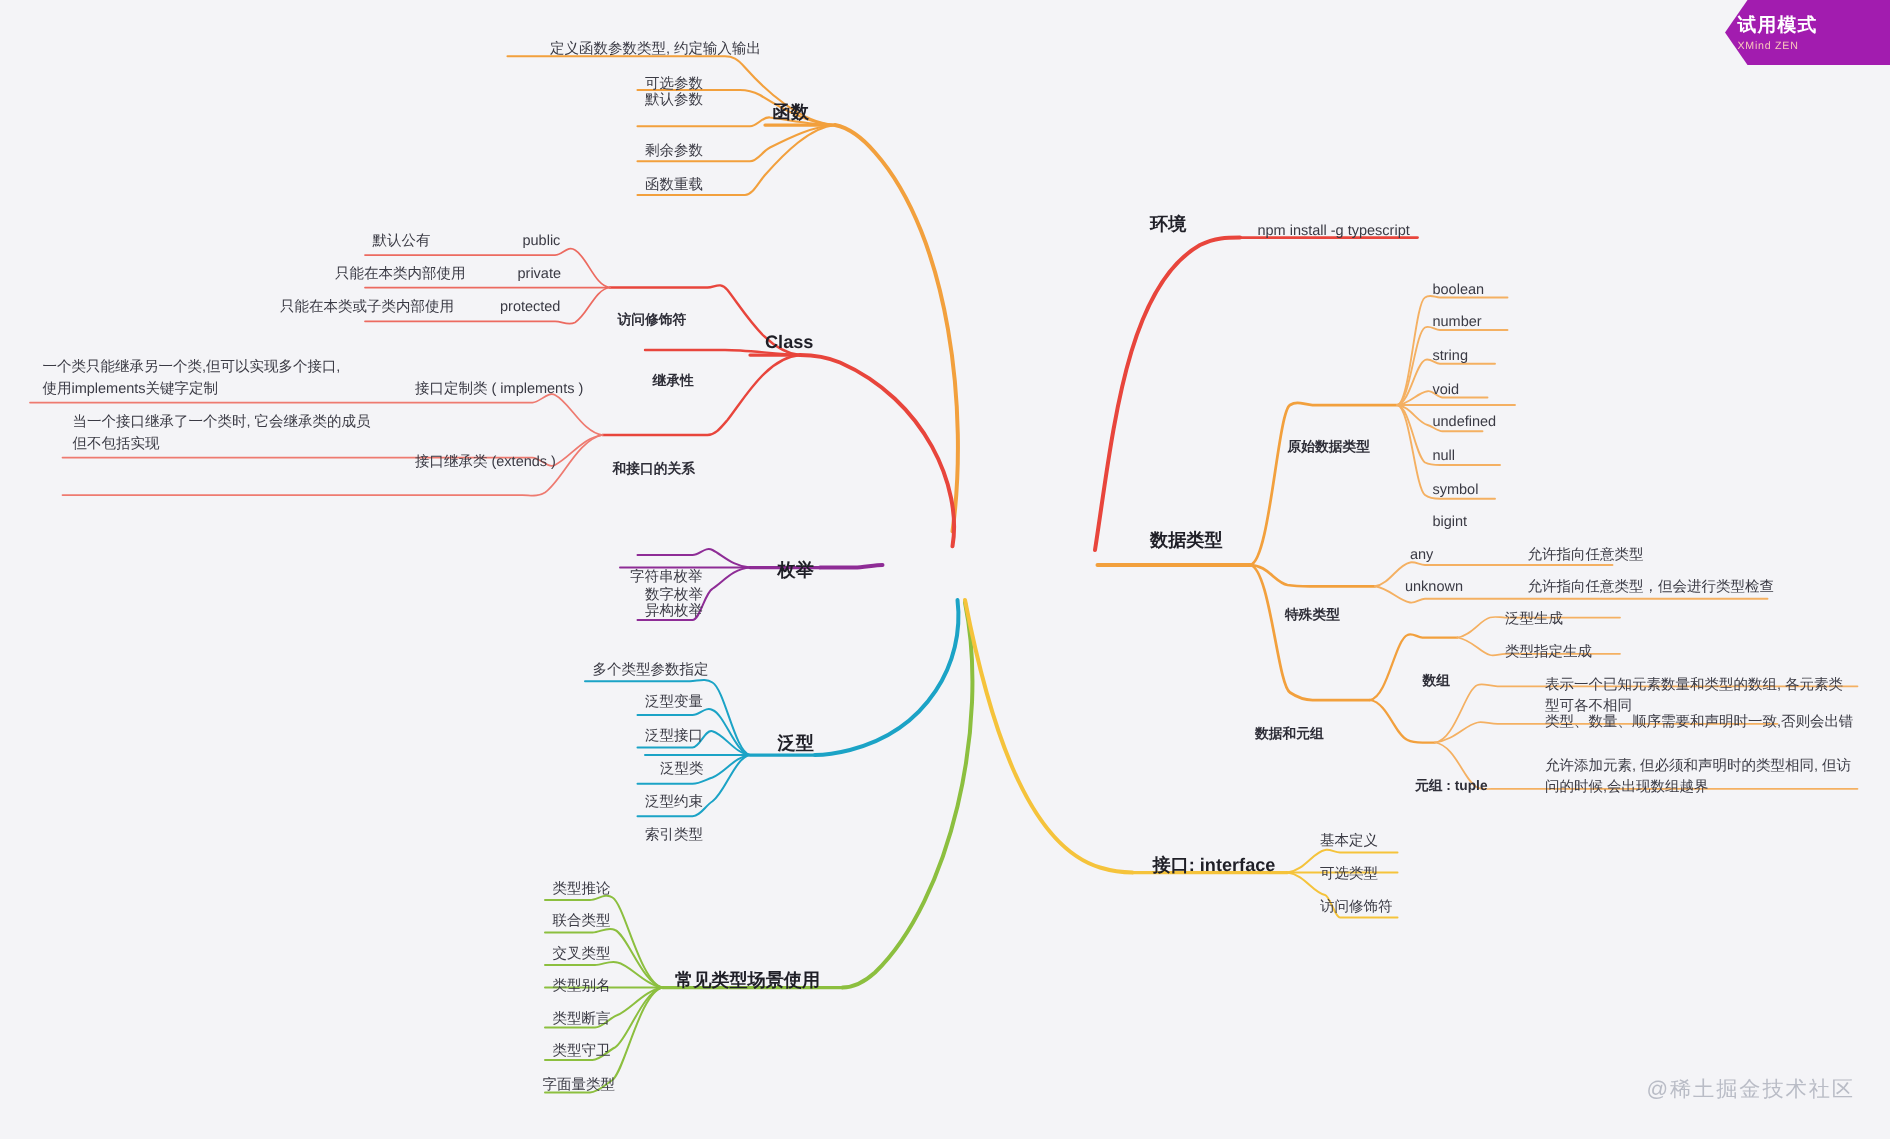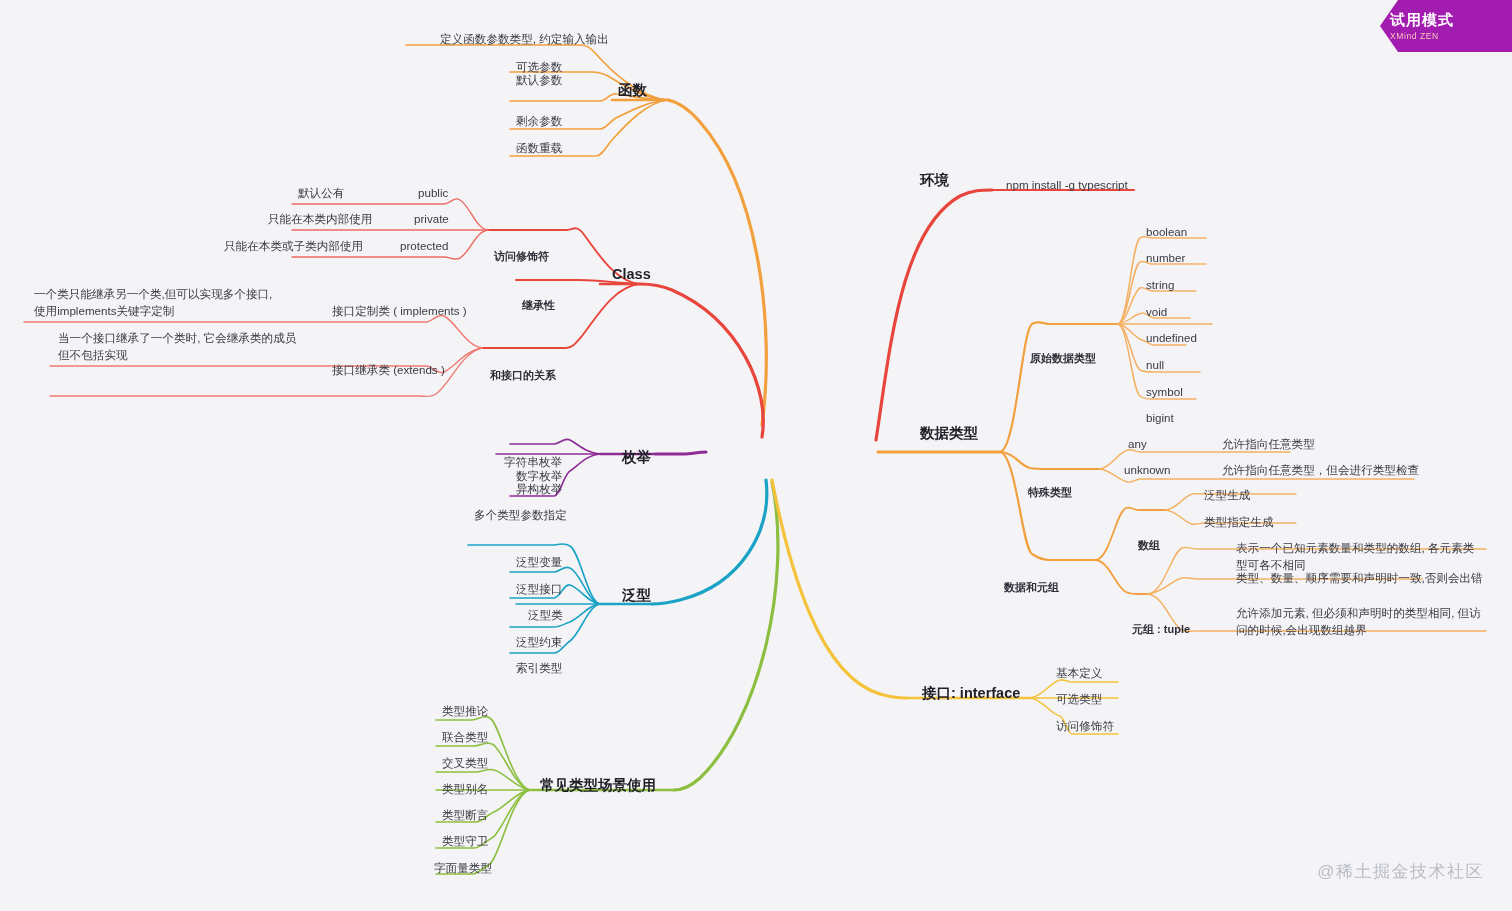--- a/index.html
+++ b/index.html
@@ -179,21 +179,21 @@
   <div class="node leaf" style="left:332px; top:362px;">接口继承类 (extends )</div>
   <div class="node leaf w2" style="left:58px; top:330px;">当一个接口继承了一个类时, 它会继承类的成员
 但不包括实现</div>
 
   <div class="node main" style="left:622px; top:448px;">枚举</div>
   <div class="node leaf" style="left:516px; top:428px;margin-top:40px;">数字枚举</div>
   <div class="node leaf" style="left:504px; top:454px;">字符串枚举</div>
   <div class="node leaf" style="left:516px; top:481px;">异构枚举</div>
 
   <div class="node main" style="left:622px; top:586px;">泛型</div>
-  <div class="node leaf" style="left:474px; top:508px;font-family:Liberation Mono, monospace;">多个类型参数指定</div>
+  <div class="node leaf" style="left:474px; top:528px;">多个类型参数指定</div>
   <div class="node leaf" style="left:516px; top:554px;">泛型变量</div>
   <div class="node leaf" style="left:516px; top:581px;">泛型接口</div>
   <div class="node leaf" style="left:528px; top:607px;">泛型类</div>
   <div class="node leaf" style="left:516px; top:634px;">泛型约束</div>
   <div class="node leaf" style="left:516px; top:660px;">索引类型</div>
 
   <div class="node main" style="left:540px; top:776px;">常见类型场景使用</div>
   <div class="node leaf" style="left:442px; top:703px;">类型推论</div>
   <div class="node leaf" style="left:442px; top:729px;">联合类型</div>
   <div class="node leaf" style="left:442px; top:755px;text-align:center;">交叉类型</div>

